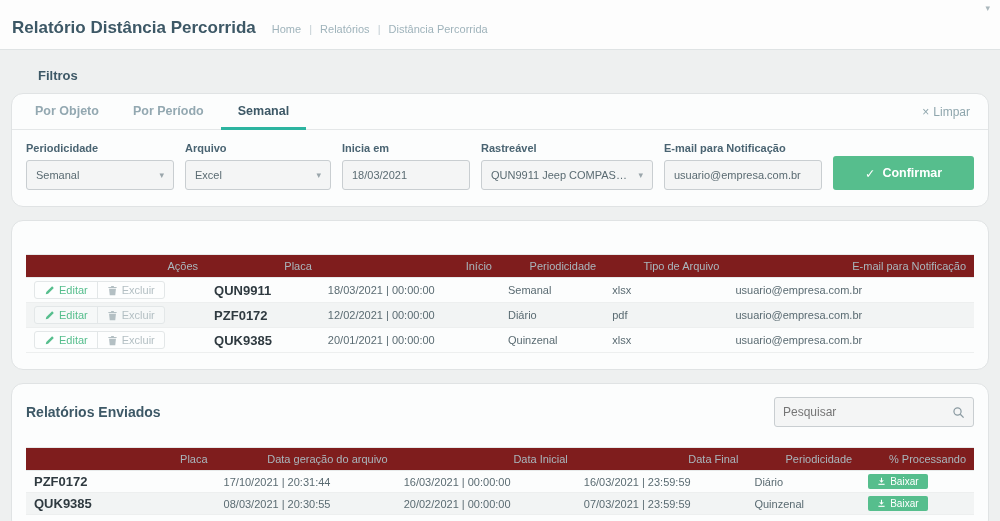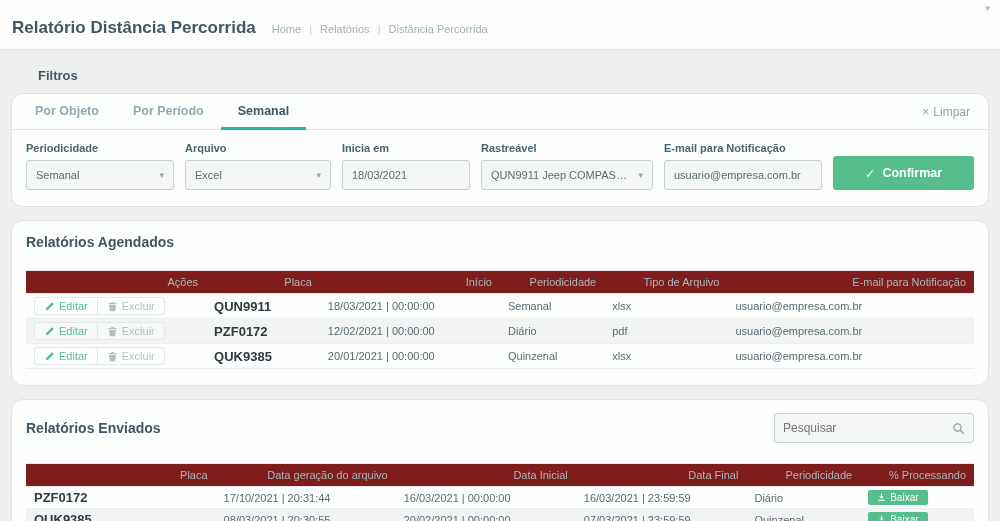--- a/index.html
+++ b/index.html
@@ -138,21 +138,20 @@
         <input class="control" value="usuario@empresa.com.br" style="">
       </div>
       <button class="confirm-btn">
         <span>✓</span>
         <span>Confirmar</span>
       </button>
     </div>
   </div>
 
   <div class="card card-inner">
-    <div class="card-heading">Relatórios Agendados</div>
     <table>
       <colgroup>
           <col style="width:19%">
           <col style="width:12%">
           <col style="width:19%">
           <col style="width:11%">
           <col style="width:13%">
           <col style="width:26%">
         </colgroup>
       <thead>

